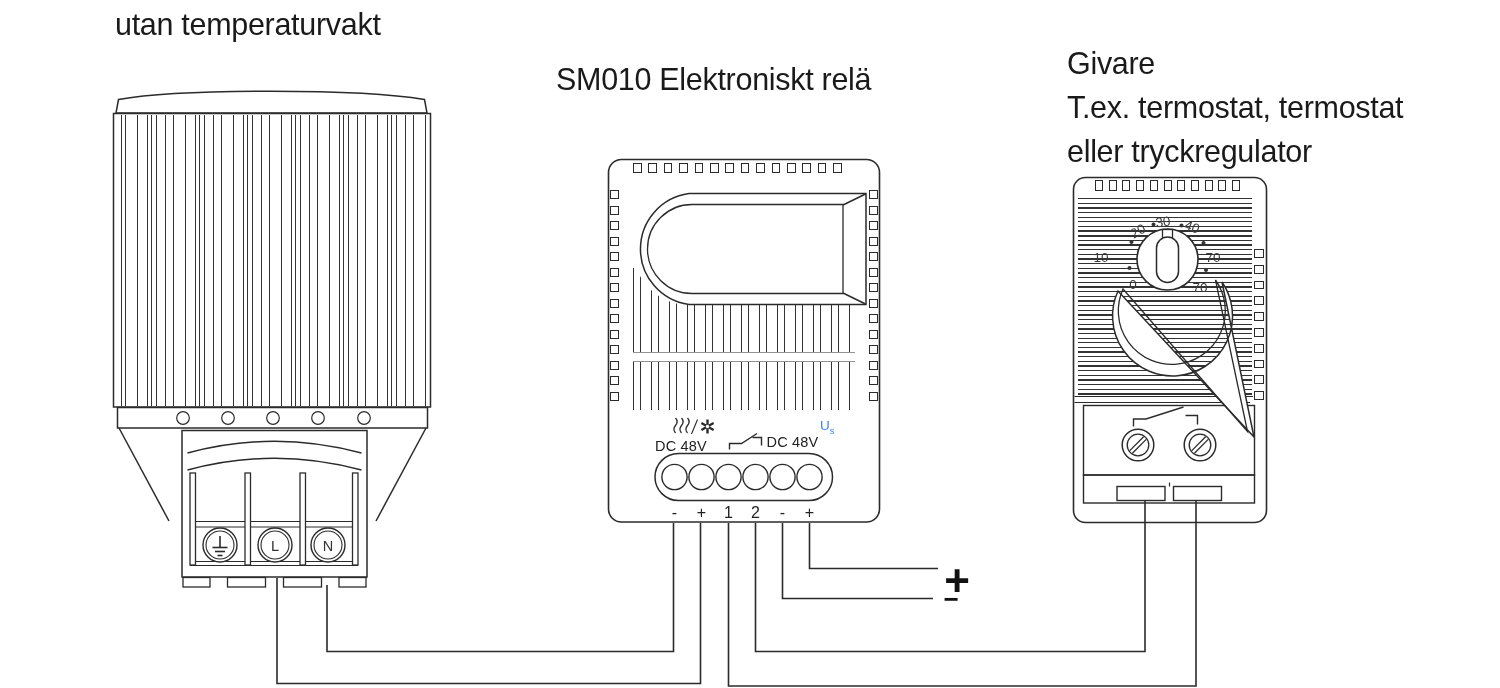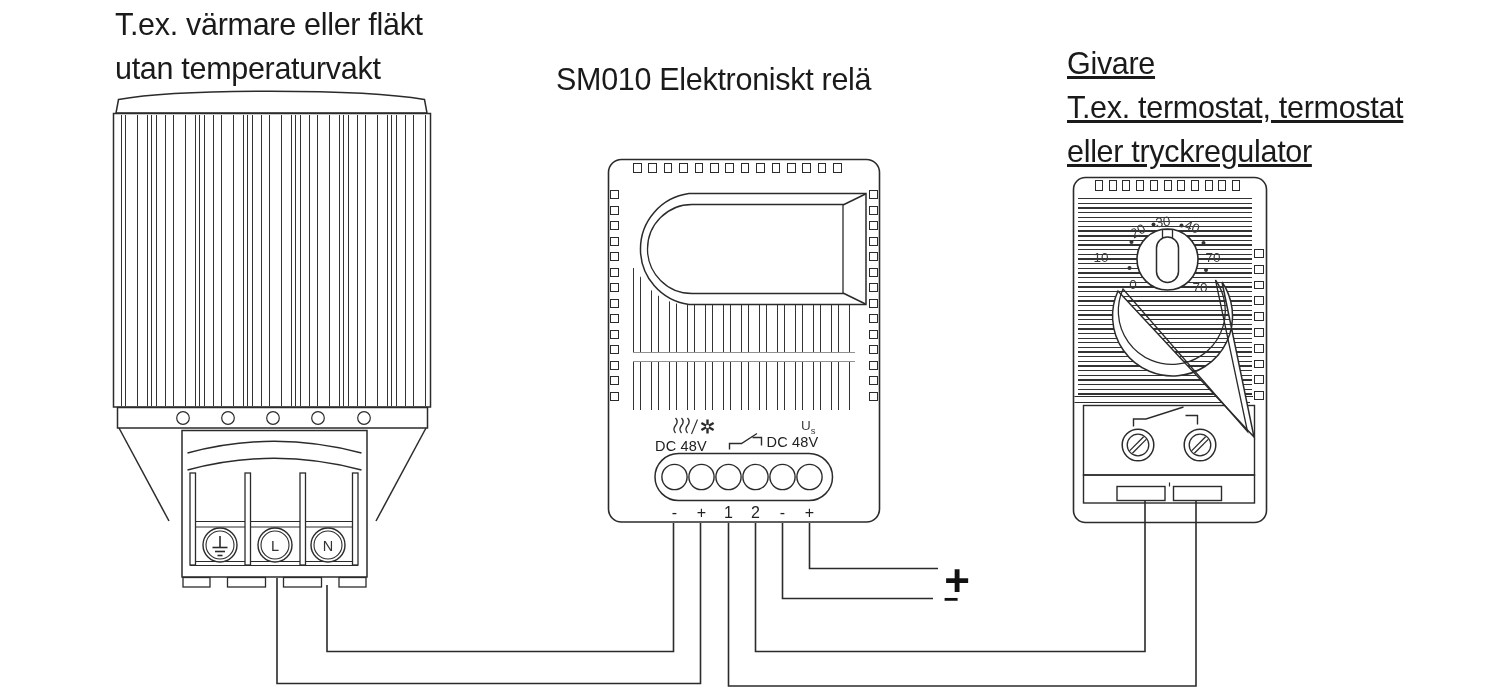--- a/index.html
+++ b/index.html
@@ -261,33 +261,32 @@
         <g fill="#fff" stroke-width="1.4">
           <rect x="1117" y="486.5" width="48" height="14"></rect>
           <rect x="1173.5" y="486.5" width="48" height="14"></rect>
           <path d="M1169.5,482.5 V486.5" fill="none" stroke-width="1.2"></path>
         </g>
       </g>
     </g>
   </svg>
 
   <div class="abs title" style="left:115px;top:2px;">
-    <div>T.ex. värmare eller fläkt</div>
     <div>utan temperaturvakt</div>
   </div>
   <div class="abs title" style="left:556px;top:57px;">SM010 Elektroniskt relä</div>
-  <div class="abs title" style="left:1067px;top:41px;text-decoration:underline;">
+  <div class="abs title" style="left:1067px;top:41px;">
     <div>Givare</div>
     <div>T.ex. termostat, termostat</div>
     <div>eller tryckregulator</div>
   </div>
 
   <span class="abs ctr smalllbl" style="left:681px;top:446px;">DC 48V</span>
   <span class="abs ctr smalllbl" style="left:792.5px;top:442px;">DC 48V</span>
-  <span class="abs" style="left:801px;top:418px;font-size:13.5px;color:#404040;"><span>U</span><sub class="us">s</sub></span>
+  <span class="abs" style="left:820px;top:418px;font-size:13.5px;color:#3b82f6;"><span>U</span><sub class="us">s</sub></span>
 
   <span class="abs ctr termlbl" style="left:674.5px;top:513px;">-</span>
   <span class="abs ctr termlbl" style="left:701.5px;top:513px;">+</span>
   <span class="abs ctr termlbl" style="left:728.5px;top:513px;">1</span>
   <span class="abs ctr termlbl" style="left:755.5px;top:513px;">2</span>
   <span class="abs ctr termlbl" style="left:782.5px;top:513px;">-</span>
   <span class="abs ctr termlbl" style="left:809.5px;top:513px;">+</span>
 
   <span class="abs ctr circlbl" style="left:275px;top:545.5px;">L</span>
   <span class="abs ctr circlbl" style="left:328px;top:546px;">N</span>

